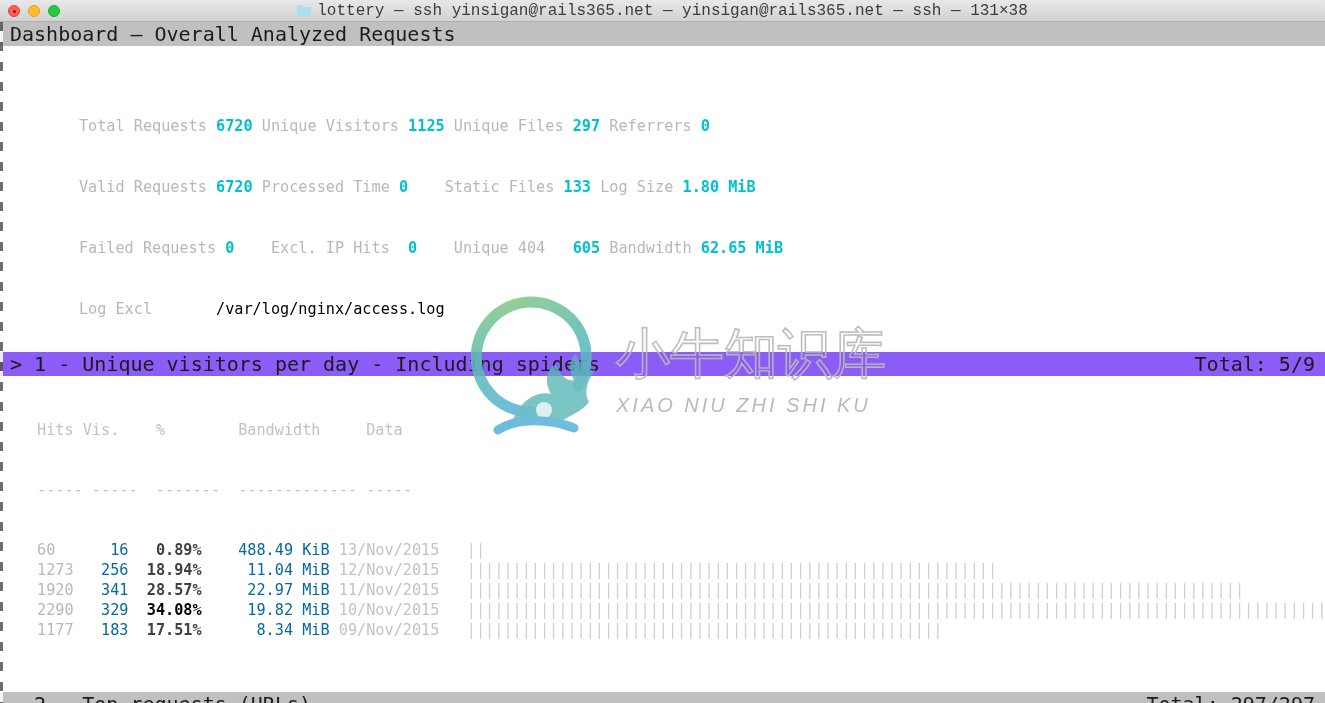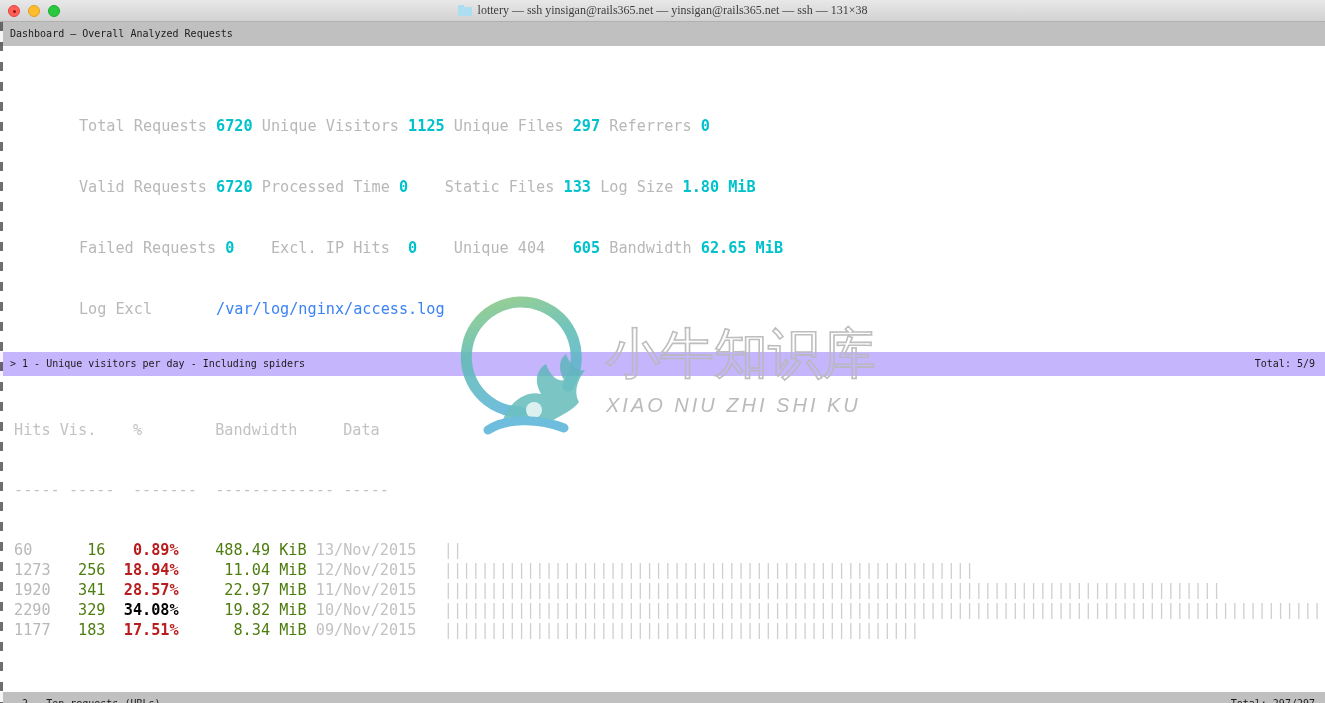--- a/index.html
+++ b/index.html
@@ -16,60 +16,60 @@
   .lights{ position:absolute; left:8px; top:5px; display:flex; gap:8px; }
   .light{ width:12px; height:12px; border-radius:50%; }
   .light.red{ background:#ff5f57; border:1px solid #e0443e; }
   .light.red::after{content:"";display:block;width:3px;height:3px;border-radius:50%;background:#8c1911;margin:3.5px auto;}
   .light.yellow{ background:#ffbd2e; border:1px solid #dea123; }
   .light.green{ background:#28c840; border:1px solid #1aad2b; }
   .title-wrap{ display:flex; align-items:center; gap:6px; }
   .folder-icon{ width:14px; height:11px; position:relative; }
   .folder-icon .tab{ position:absolute; left:0; top:0; width:6px; height:2.5px; background:#a8dcee; border-radius:1px 1px 0 0;}
   .folder-icon .body{ position:absolute; left:0; top:2px; width:14px; height:9px; background:#addef0; border-radius:1px;}
-  .title-text{ font-family:Liberation Serif, serif; font-size:12px; color:#3c3c3c; white-space:nowrap;text-align:right;}
+  .title-text{ font-family:Liberation Mono, monospace; font-size:16px; color:#3c3c3c; white-space:nowrap;text-align:right;}
 
   
   .term{
     position:relative; width:1325px; height:681px; background:#ffffff;
     font-size:15.2px; line-height:20px; color:#3a3a3a;
     overflow:hidden;
   }
   .edge-left{ position:absolute; left:0; top:0; width:3px; height:681px;
     background:repeating-linear-gradient(#555 0 9px, #fff 9px 20px); opacity:.85; }
 
   .mono{ font-family:"DejaVu Sans Mono","Liberation Mono",monospace; white-space:pre; }
 
   
   .bar{ height:24px; display:flex; align-items:center; justify-content:space-between;
-        padding:0 10px; font-size:10px; }
+        padding:0 10px; font-size:20px; }
   .bar-gray{ background:#c0c0c0; color:#1b1b1b; }
-  .bar-olive{ background:#c4b5fd; color:#1b1b1b; }
+  .bar-olive{ background:#8b5cf6; color:#1b1b1b; }
   .bar-right{ color:#1b1b1b; }
   .bar-purple{ color:#4d2bd6; }
 
-  .blk{ padding:4px 0 0 0; }
+  .blk{ padding:4px 0 0 0;margin-left:23px; }
   .row{ height:20px; white-space:pre; }
 
   .g{ color:#b8b8b8; }           
   .gg{ color:#c2c2c2; }          
   .cy{ color:#00c2cc; font-weight:bold; }
-  .ol{ color:#3b82f6; }
-  .dk{ color:#4d7c0f; }
-  .rd{ color:#b91c1c; font-weight:bold; }
+  .ol{ color:#000000; }
+  .dk{ color:#0369a1; }
+  .rd{ color:#404040; font-weight:bold; }
   .yl{ color:#000000; font-weight:bold; }
 
   .stats{ padding:10px 16px 0 24px; }
   .stats .row{ height:21px; }
 
   .tbl{ padding-left:14px; }
   .bars{ color:#cfcfcf; letter-spacing:0px; }
 
   
-  .wm{ position:absolute; left:446px; top:268px; width:440px; height:145px;
+  .wm{ position:absolute; left:456px; top:268px; width:440px; height:145px;
        pointer-events:none; opacity:.92; }
   .wm svg{ display:block; }
 </style>
 </head>
 <body>
 
 <div class="titlebar">
   <div class="lights">
     <span class="light red"></span>
     <span class="light yellow"></span>

